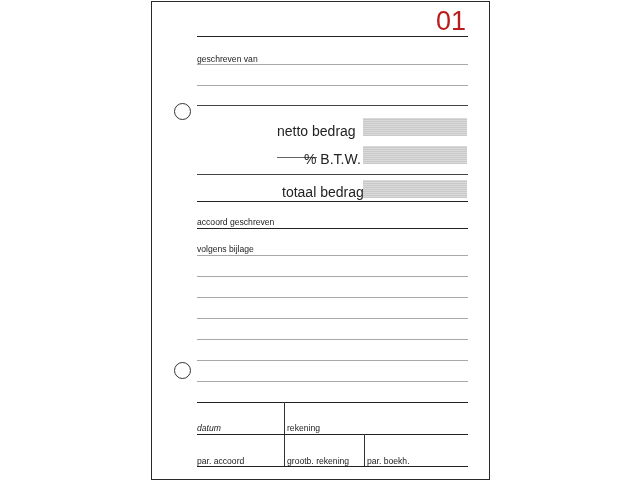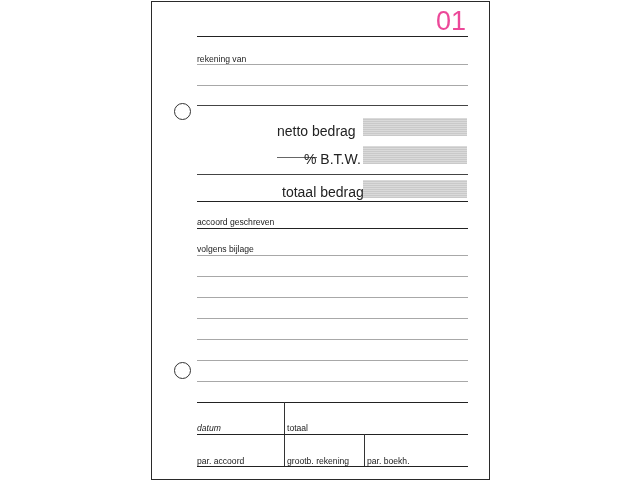--- a/index.html
+++ b/index.html
@@ -1,40 +1,40 @@
 <!DOCTYPE html>
 <html><head>
 <meta charset="utf-8">
 <style>
   html, body { margin:0; padding:0; background:#ffffff; }
   body { width:640px; height:480px; position:relative; overflow:hidden; font-family:"Liberation Sans", sans-serif; color:#1a1a1a; }
   .sheet { position:absolute; left:151px; top:1px; width:337px; height:477px; border:1.5px solid #2a2a2a; background:#fff; }
   .abs { position:absolute; }
   .title { left:45px; top:12px; font-size:15.5px; font-weight:bold; letter-spacing:-0.1px; color:#111; white-space:nowrap; }
-  .num { left:284px; top:4px; font-size:27px; color:#ec4899; }
+  .num { left:284px; top:4px; font-size:27px; color:#b91c1c; }
   .lbl { font-size:8.6px; color:#222; white-space:nowrap; }
   .mid { font-size:14px; color:#222; white-space:nowrap; }
   .hl { position:absolute; left:45px; width:271px; height:0; }
   .thin { border-top:1px solid #a8a8a8; }
   .dark { border-top:1.5px solid #444; }
   .black { border-top:1.2px solid #222; }
   .gbox { position:absolute; left:211px; width:104px; height:18px;
     background: repeating-linear-gradient(to bottom, #dadada 0px, #dadada 1px, #c9c9c9 1px, #c9c9c9 2px); }
   .hole { position:absolute; left:22px; width:15px; height:15px; border:1.2px solid #333; border-radius:50%; background:#fff; }
   .vl { position:absolute; width:0; border-left:1px solid #333; }
   .btw-line { position:absolute; left:125px; top:155px; width:40px; border-top:1px solid #666; }
 </style>
 </head>
 <body>
 
 <div class="sheet">
   <div class="abs num">01</div>
   <div class="hl black" style="top:34px;"></div>
 
-  <div class="abs lbl" style="left:45px; top:52px;">rekening van</div>
+  <div class="abs lbl" style="left:45px; top:52px;">geschreven van</div>
   <div class="hl thin" style="top:62px;"></div>
   <div class="hl thin" style="top:83px;"></div>
   <div class="hl dark" style="top:103px;"></div>
 
   <div class="hole" style="top:101px;"></div>
 
   <div class="abs mid" style="left:125px; top:121px;">netto bedrag</div>
   <div class="gbox" style="top:116px;"></div>
 
   <div class="btw-line"></div>
@@ -57,20 +57,20 @@
   <div class="hl thin" style="top:316px;"></div>
   <div class="hl thin" style="top:337px;"></div>
   <div class="hl thin" style="top:358px;"></div>
   <div class="hl thin" style="top:379px;"></div>
 
   <div class="hole" style="top:360px;"></div>
 
   <div class="hl black" style="top:400px;"></div>
   <div class="vl" style="left:132px; top:400px; height:64px;"></div>
   <div class="abs lbl" style="left:45px; top:421px;font-style:italic;">datum</div>
-  <div class="abs lbl" style="left:135px; top:421px;">totaal</div>
+  <div class="abs lbl" style="left:135px; top:421px;">rekening</div>
   <div class="hl black" style="top:432px;"></div>
   <div class="vl" style="left:212px; top:432px; height:32px;"></div>
   <div class="abs lbl" style="left:45px; top:454px;">par. accoord</div>
   <div class="abs lbl" style="left:135px; top:454px;text-align:center;">grootb. rekening</div>
   <div class="abs lbl" style="left:215px; top:454px;">par. boekh.</div>
   <div class="hl black" style="top:464px;"></div>
 </div>
 
 </body></html>

